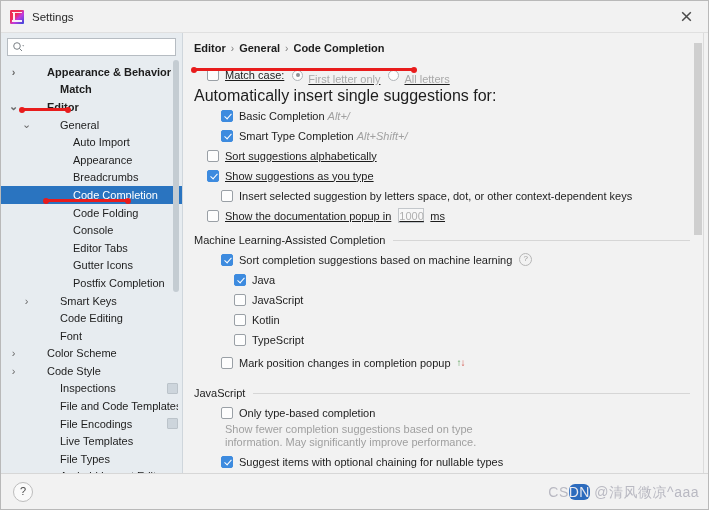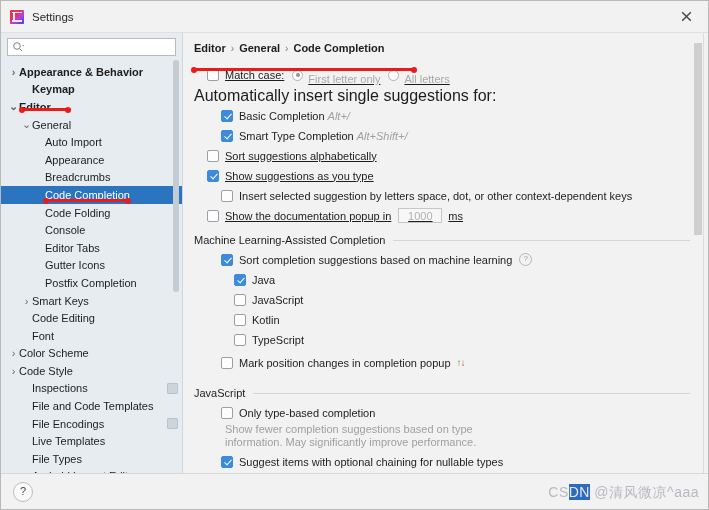--- a/index.html
+++ b/index.html
@@ -125,21 +125,21 @@
   .node.sel {
     background: #2a74c0;
     color: #ffffff;
   }
   .node .arrow {
     width: 11px; min-width: 11px;
     display: flex; align-items: center; justify-content: center;
     color: #6a6a6a;
   }
   .node.sel .arrow { color: #fff; }
-  .node .lbl { flex: 1 1 auto; overflow: hidden; text-overflow: clip; }
+  .node .lbl { flex: 1 1 auto; overflow: hidden; text-overflow: clip; margin-left: 28px; }
   .node .trail-ico {
     width: 9px; height: 9px;
     background: #c9d2d9;
     border: 1px solid #b4bdc4;
     border-radius: 1px;
     margin-left: auto;
     flex: 0 0 auto;
     opacity: .85;
   }
   .ind0 { padding-left: 7px; }
@@ -219,21 +219,21 @@
   .lab { font-size: 11px; color: #1d1d1d; }
   .lab.dim { color: #a9a9a9; margin-top: 8px; }
   .shortcut { color: #a0a0a0; font-size: 11px; margin-left: 3px; font-style: italic; }
   .plain { font-size: 16px; color: #1d1d1d; }
 
   .pad1 { padding-left: 13px; text-decoration: underline; }
   .pad2 { padding-left: 27px; }
   .pad3 { padding-left: 40px; }
 
   .num-field {
-    width: 44px; height: 15px;
+    width: 26px; height: 15px;
     border: 1px solid #c3c7cb;
     background: #f7f7f7;
     color: #b0b0b0;
     font-size: 11px;
     font-family: "Liberation Sans", sans-serif;
     text-align: center;
     line-height: 15px;
     margin: 0 6px 0 7px;
     box-sizing: border-box;
   }
@@ -304,21 +304,21 @@
   }
   .watermark {
     position: absolute;
     right: 9px; bottom: 7px;
     font-size: 14px;
     color: #b9b9c2;
     letter-spacing: .5px;
     white-space: nowrap;
     font-family: "Liberation Sans", sans-serif;
   }
-  .watermark .hl { background: #2c6bbd; color: #e8e8ee; }
+  .watermark .hl { background: #2c6bbd; color: #e8e8ee; border-radius: 6px; }
 
   
   .annot {
     position: absolute;
     height: 3px;
     background: #e81c1c;
     z-index: 50;
     border-radius: 2px;
   }
   .annot:before, .annot:after {
@@ -362,21 +362,21 @@
           <input class="search-input" type="text" placeholder="" style="">
         </div>
       </div>
       <div class="tree" id="tree">
           <div class="node ind0 bold">
             <span class="arrow">›</span>
             <span class="lbl">Appearance &amp; Behavior</span>
           </div>
           <div class="node ind1 bold">
             <span class="arrow"></span>
-            <span class="lbl">Keymap</span>
+            <span class="lbl">Match</span>
           </div>
           <div class="node ind0 bold">
             <span class="arrow">⌄</span>
             <span class="lbl">Editor</span>
           </div>
           <div class="node ind1">
             <span class="arrow">⌄</span>
             <span class="lbl">General</span>
           </div>
           <div class="node ind2">

